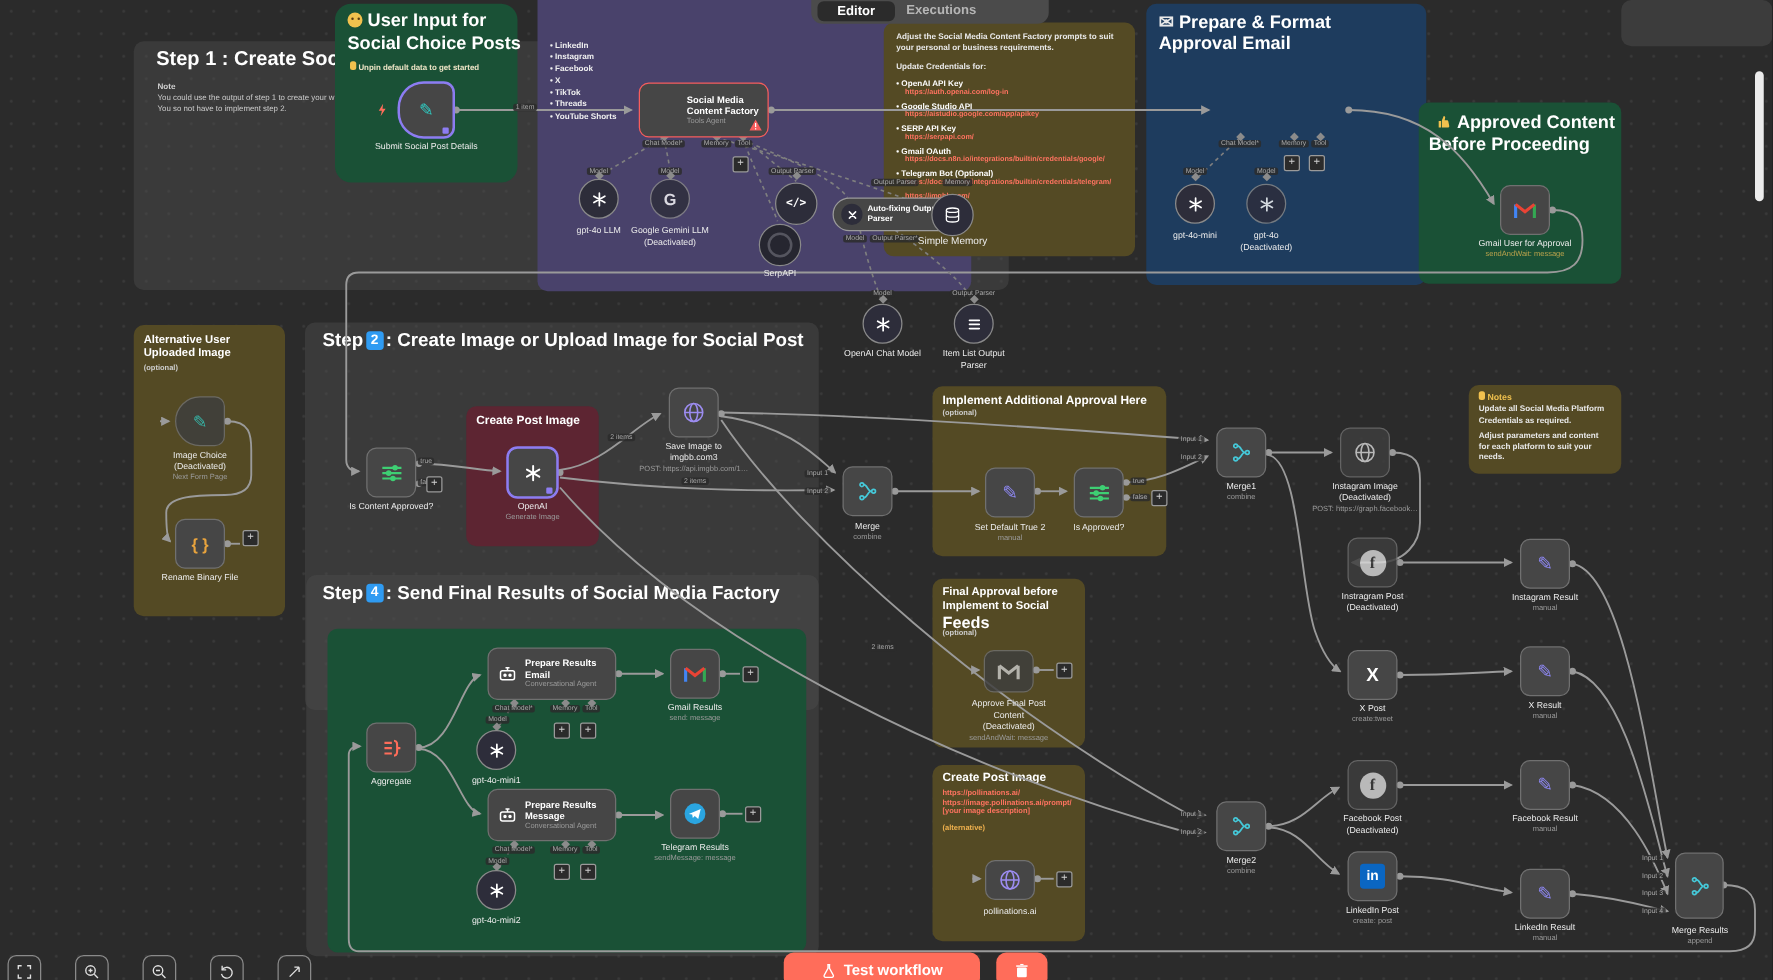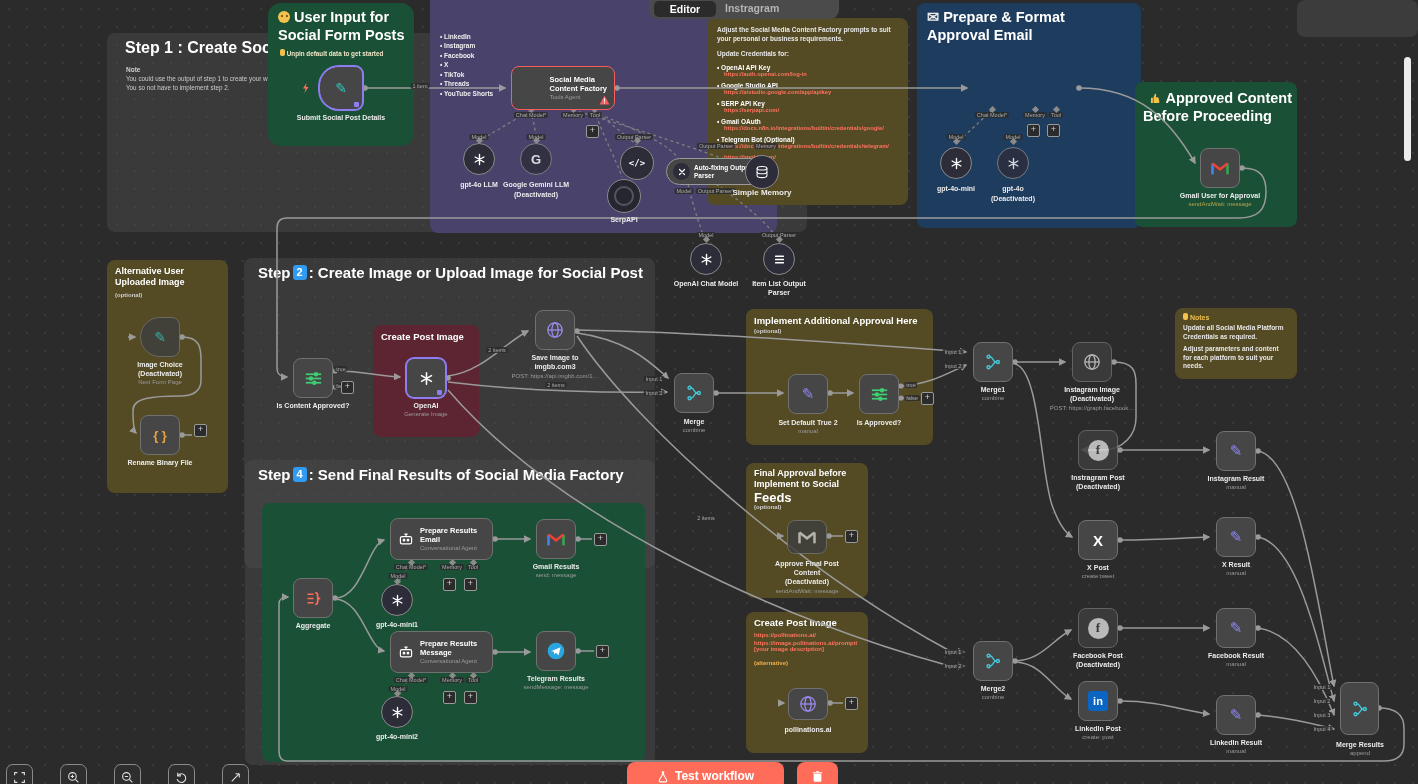--- a/index.html
+++ b/index.html
@@ -19,21 +19,21 @@
   .node.trig{border-radius:20px 8px 8px 20px;}
   .node.sel{border-color:#8d7df2;box-shadow:0 0 0 1px #8d7df2;}
   .node.deact{opacity:.82;background:#3e3e3e;}
   .agent{position:absolute;height:44px;background:#464646;border:1px solid #707070;border-radius:8px;display:flex;align-items:center;gap:6px;padding:0 7px;z-index:5;box-sizing:border-box;}
   .agent.err{border-color:#f75d5d;}
   .at1{color:#fff;font-size:7.5px;font-weight:700;line-height:9px;white-space:nowrap;}
   .asub{color:#9a9a9a;font-size:6px;line-height:8px;white-space:nowrap;}
   .circle{position:absolute;width:32px;height:32px;border-radius:50%;background:#2d2d3a;border:1px solid #8a8a8a;display:flex;align-items:center;justify-content:center;z-index:5;box-sizing:border-box;}
   .circle.deact{opacity:.8;}
   .pill{position:absolute;background:#464646;border:1px solid #9a9a9a;border-radius:14px;display:flex;align-items:center;gap:4px;padding:0 6px;z-index:5;box-sizing:border-box;}
-  .nl{position:absolute;transform:translateX(-50%);font-size:7px;font-weight:700;color:#ececec;white-space:nowrap;z-index:6;text-align:right;}
+  .nl{position:absolute;transform:translateX(-50%);font-size:7px;font-weight:400;color:#ececec;white-space:nowrap;z-index:6;text-align:right;}
   .ns{position:absolute;transform:translateX(-50%);font-size:6px;color:#9b9b9b;white-space:nowrap;z-index:6;text-align:center;}
   .ch{position:absolute;transform:translateX(-50%);font-size:5.5px;color:#ababab;background:rgba(43,43,43,.85);padding:0 2px;z-index:4;white-space:nowrap;border-radius:2px;}
   .plus{position:absolute;width:11px;height:11px;border:1px solid #9a9a9a;border-radius:2px;background:#2b2b2b;color:#cfcfcf;font-size:9px;line-height:9px;text-align:center;z-index:5;}
   .dm{position:absolute;width:5px;height:5px;background:#8b8b8b;transform:rotate(45deg);z-index:5;}
   svg.wires{position:absolute;left:0;top:0;z-index:3;}
   .pf{font-size:6.5px;color:#f0f0f0;font-weight:700;margin:2.5px 0;white-space:nowrap;}
   .pf::before{content:"•  ";}
   .cred{margin:5px 0;}
   .cn{color:#fff;font-weight:700;font-size:6.5px;}
   .cn::before{content:"•  ";}
@@ -82,21 +82,21 @@
   <div class="sticky dark" style="left:245px;top:460px;width:410px;height:305px;">
     <div class="stitle" style="left:13px;top:6px;font-size:15px;">
       <span>Step</span><span class="badge">4</span><span>: Send Final Results of Social Media Factory</span>
     </div>
   </div>
 
   <div class="sticky dark" style="left:1297px;top:0;width:121px;height:37px;background:#3c3c3c;"></div>
 
   <div class="sticky green" style="left:268px;top:3px;width:146px;height:143px;border-radius:13px;">
     <div class="stitle" style="left:10px;top:6px;font-size:14.5px;"><span class="emoji-face"></span> <span>User Input for</span></div>
-    <div class="stitle" style="left:10px;top:24px;font-size:14.5px;">Social Form Posts</div>
+    <div class="stitle" style="left:10px;top:24px;font-size:14.5px;">Social Choice Posts</div>
     <div style="position:absolute;left:12px;top:46px;color:#f0e6c8;font-size:6.3px;font-weight:700;"><span class="dot-bulb"></span> <span>Unpin default data to get started</span></div>
   </div>
 
   <div class="sticky purple" style="left:430px;top:-16px;width:347px;height:249px;">
     <div class="stitle" style="left:14px;top:-2px;font-size:20px;">
       <svg width="16" height="16" viewBox="0 0 20 20" fill="none" stroke="#ff6d5a" stroke-width="1.8" style="vertical-align:-2px;">
           <rect x="3" y="7" width="14" height="9" rx="2"></rect>
           <circle cx="7.5" cy="11.5" r="1" fill="#ff6d5a"></circle>
           <circle cx="12.5" cy="11.5" r="1" fill="#ff6d5a"></circle>
           <path d="M10 7V4M8 4h4"></path>
@@ -745,21 +745,21 @@
     <svg width="20" height="20" viewBox="0 0 24 24">
         <circle cx="12" cy="12" r="10" fill="#2aa5e0"></circle>
         <path d="M6 12.2l11.5-4.8-2.4 9.6-3.3-2.9-1.9 1.9-.6-3.3z" fill="#fff"></path>
       </svg>
   </div>
   <div class="nl" style="left:556px;top:675px;">Telegram Results</div>
   <div class="ns" style="left:556px;top:684px;">sendMessage: message</div>
 
   <div class="tabbar">
     <div class="tab-editor">Editor</div>
-    <div class="tab-exec">Instragram</div>
+    <div class="tab-exec">Executions</div>
   </div>
 
   <div class="scrollv"></div>
 
   <div class="toolbtn" style="left:6px;top:764px;">
     <svg width="13" height="13" viewBox="0 0 24 24" fill="none" stroke="#e0e0e0" stroke-width="2">
         <path d="M3 8V3h5M16 3h5v5M21 16v5h-5M8 21H3v-5"></path>
       </svg>
   </div>
   <div class="toolbtn" style="left:60px;top:764px;">

